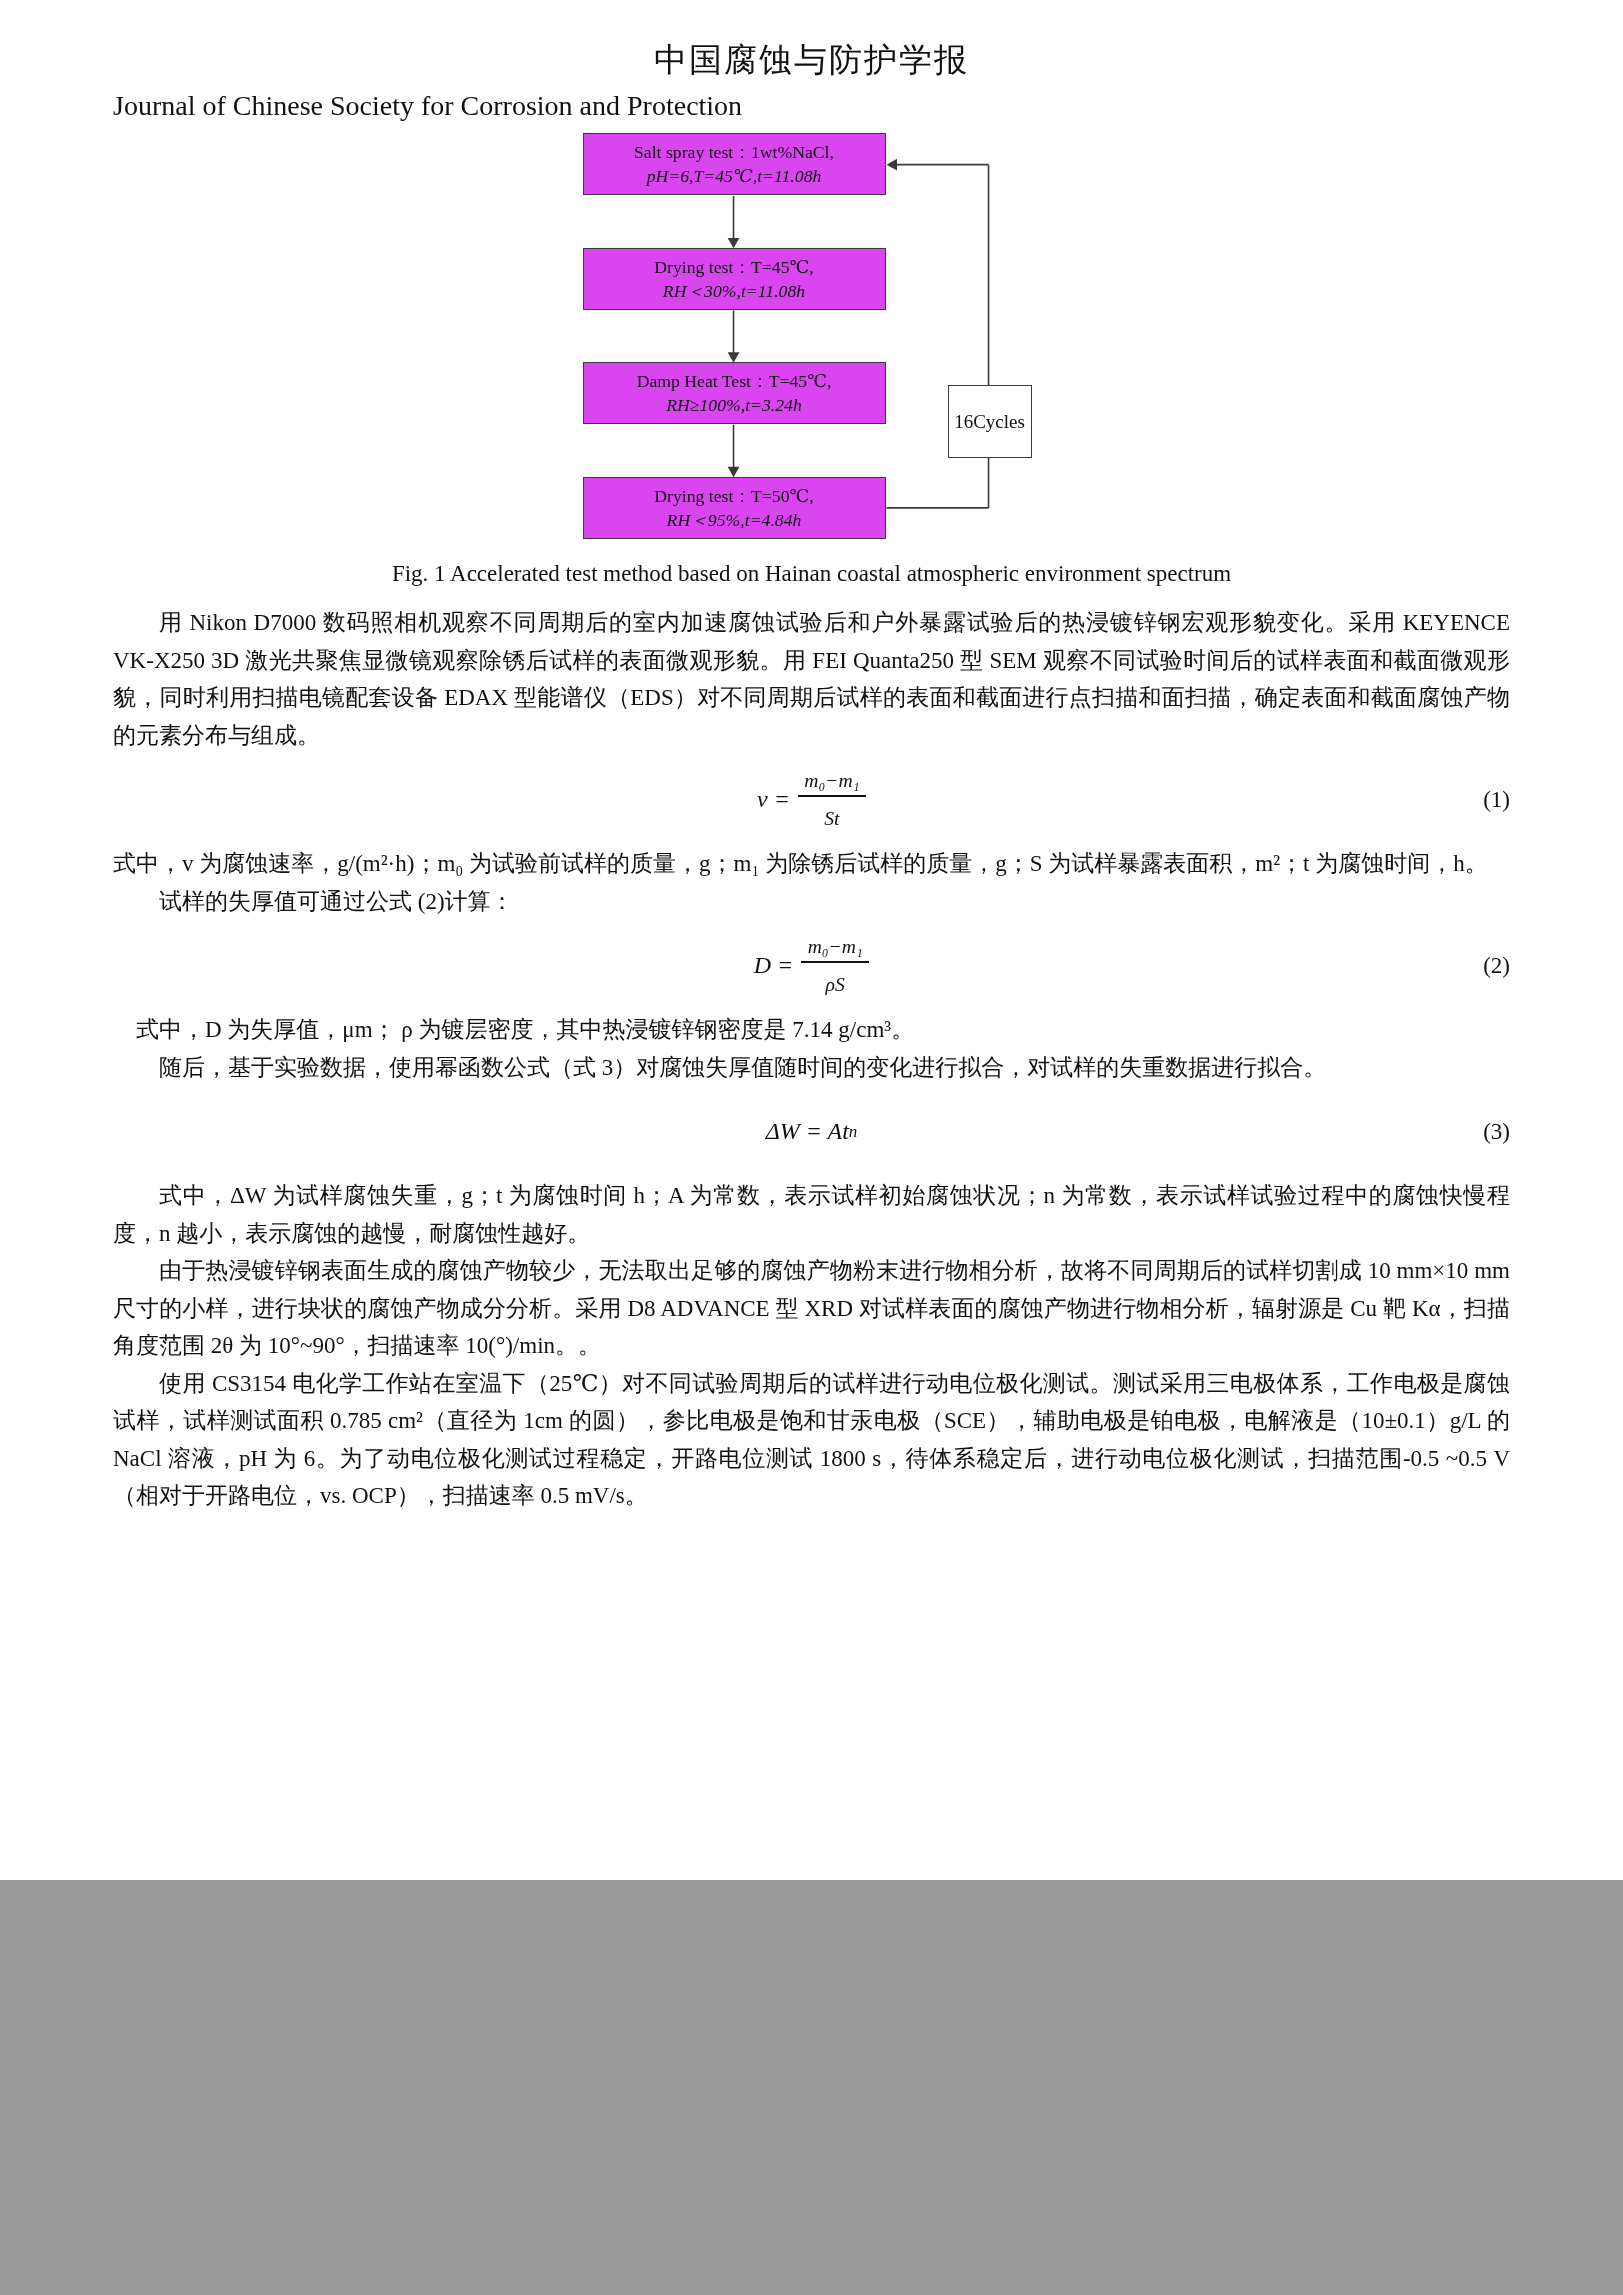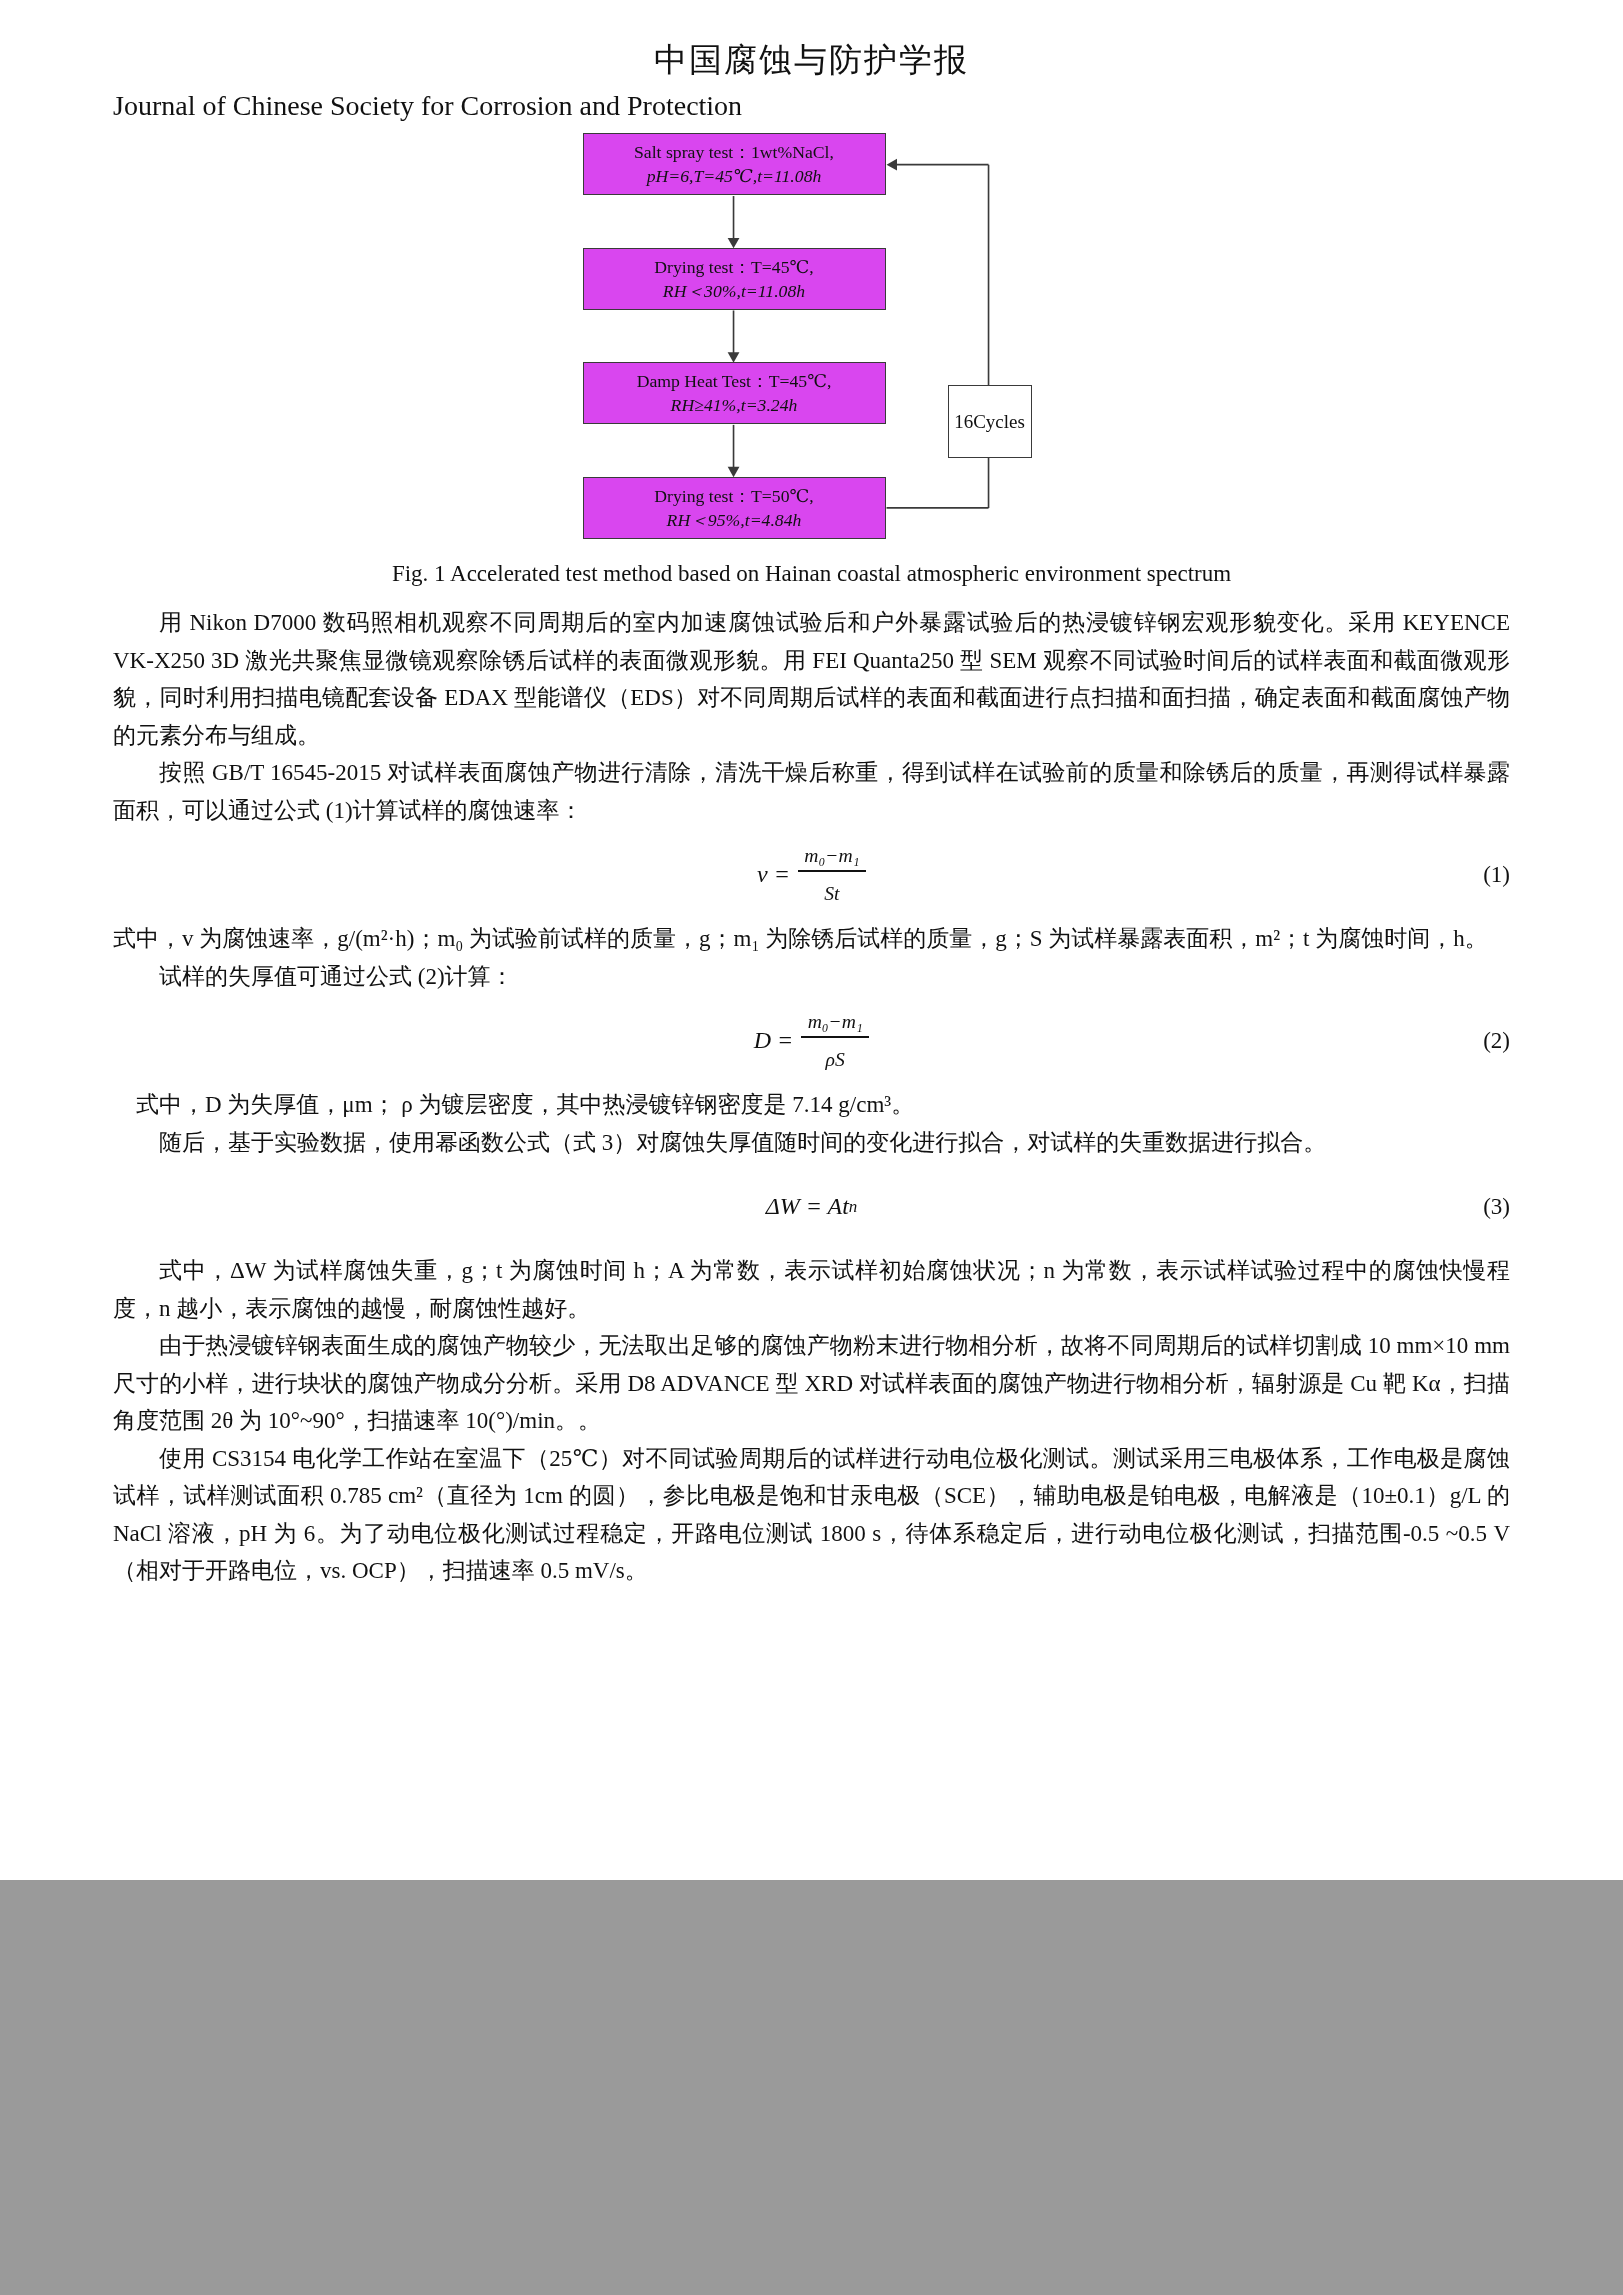--- a/index.html
+++ b/index.html
@@ -136,38 +136,37 @@
     <div class="fbox" style="top:0">
       <span>Salt spray test：1wt%NaCl,</span>
       <span class="cond">pH=6,T=45℃,t=11.08h</span>
     </div>
     <div class="fbox" style="top:115px">
       <span>Drying test：T=45℃,</span>
       <span class="cond">RH＜30%,t=11.08h</span>
     </div>
     <div class="fbox" style="top:229px">
       <span>Damp Heat Test：T=45℃,</span>
-      <span class="cond">RH≥41%,t=3.24h</span>
+      <span class="cond">RH≥100%,t=3.24h</span>
     </div>
     <div class="fbox" style="top:344px">
       <span>Drying test：T=50℃,</span>
       <span class="cond">RH＜95%,t=4.84h</span>
     </div>
 
     <div class="cycles">
       <span>16</span>
       <span>Cycles</span>
     </div>
   </div>
 
   <div class="caption caption-en">Fig. 1 Accelerated test method based on Hainan coastal atmospheric environment spectrum</div>
 
   <div class="body">
     <p class="para indent2">用 Nikon D7000 数码照相机观察不同周期后的室内加速腐蚀试验后和户外暴露试验后的热浸镀锌钢宏观形貌变化。采用 KEYENCE VK-X250 3D 激光共聚焦显微镜观察除锈后试样的表面微观形貌。用 FEI Quanta250 型 SEM 观察不同试验时间后的试样表面和截面微观形貌，同时利用扫描电镜配套设备 EDAX 型能谱仪（EDS）对不同周期后试样的表面和截面进行点扫描和面扫描，确定表面和截面腐蚀产物的元素分布与组成。</p>
-    <p class="para indent2">按照 GB/T 16545-2015 对试样表面腐蚀产物进行清除，清洗干燥后称重，得到试样在试验前的质量和除锈后的质量，再测得试样暴露面积，可以通过公式 (1)计算试样的腐蚀速率：</p>
 
     <div class="eq-row">
       <span class="eq-math">v =</span>
       <span class="frac eq-math">
         <span class="frac-num">m₀−m₁</span>
         <span class="frac-den">St</span>
       </span>
       <span class="eq-label">(1)</span>
     </div>
 

